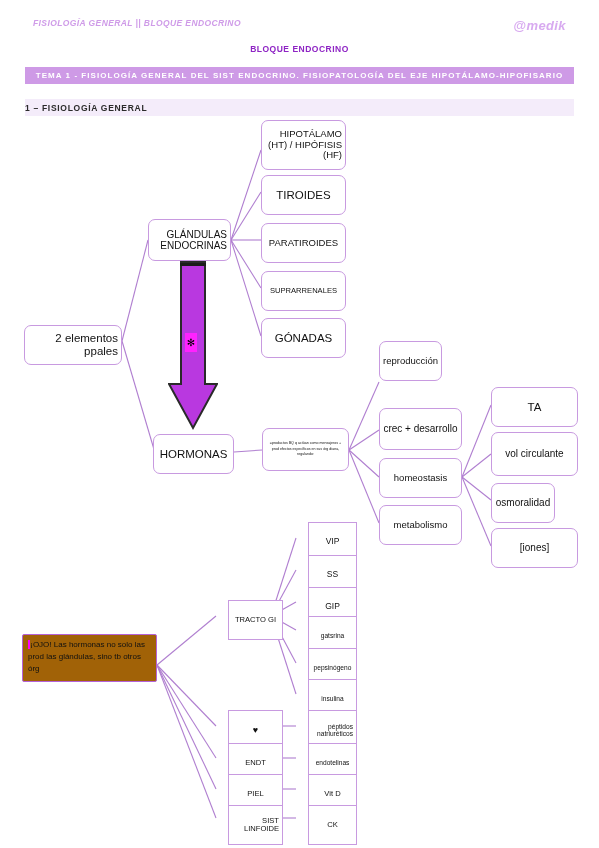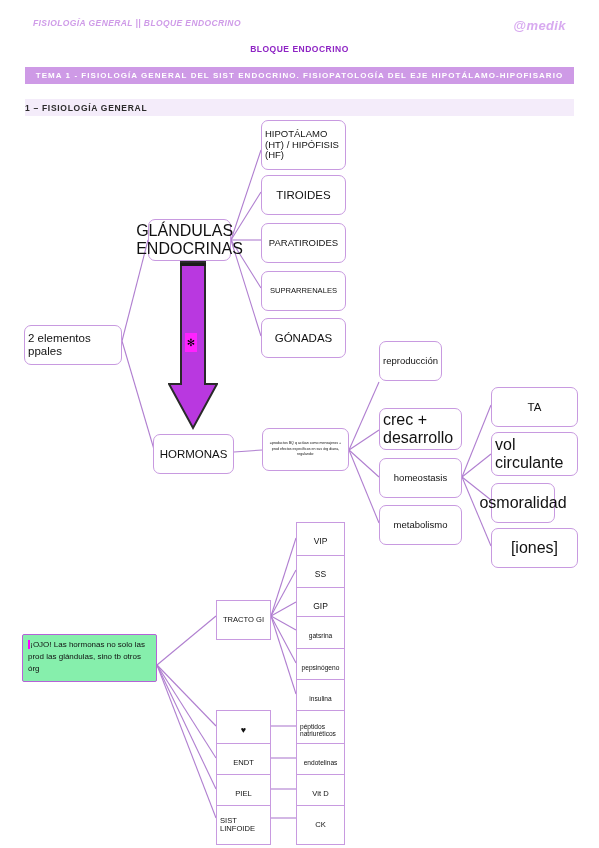--- a/index.html
+++ b/index.html
@@ -48,43 +48,43 @@
   }
 
   
   #links{position:absolute;left:0;top:0;width:599px;height:848px;}
 
   
   .node{
     position:absolute;box-sizing:border-box;
     border:1.2px solid #c89ae0;border-radius:7px;background:#ffffff;
     display:flex;align-items:center;justify-content:center;
-    text-align:left;color:#111111;line-height:1.12;
+    text-align:right;color:#111111;line-height:1.12;
     padding:19px 3px;
   }
-  .node.sq{border-radius:0;}
+  .node.sq{border-radius:0;margin-left:12px;}
   .f12{font-size:11.5px;}
-  .f11{font-size:16px;}
+  .f11{font-size:10px;}
   .f10{font-size:9.5px;}
   .f9 {font-size:8.5px;}
   .f8 {font-size:7.6px;}
   .f7 {font-size:6.6px;}
 
   
   .note{
     position:absolute;box-sizing:border-box;
     border:1.2px solid #c89ae0;border-radius:7px;background:#ffffff;
     font-size:3.6px;line-height:1.55;text-align:center;color:#111;
     display:flex;align-items:center;justify-content:center;
     padding:2px 3px;
   }
   
   .ojo{
     position:absolute;box-sizing:border-box;
-    border:1.2px solid #b562d8;border-radius:2px;background:#86efac;
+    border:1.2px solid #b562d8;border-radius:2px;background:#a16207;
     font-size:8px;line-height:1.5;color:#111;text-align:left;
     padding:4px 5px;
   }
   .hl{background:#ff00ff;color:#ff00ff;}
 
   
   #arrow{position:absolute;left:168px;top:256px;width:50px;height:175px;}
   .star-hl{
     position:absolute;left:185px;top:333px;width:12px;height:19px;
     background:#ff22ff;display:flex;align-items:center;justify-content:center;

